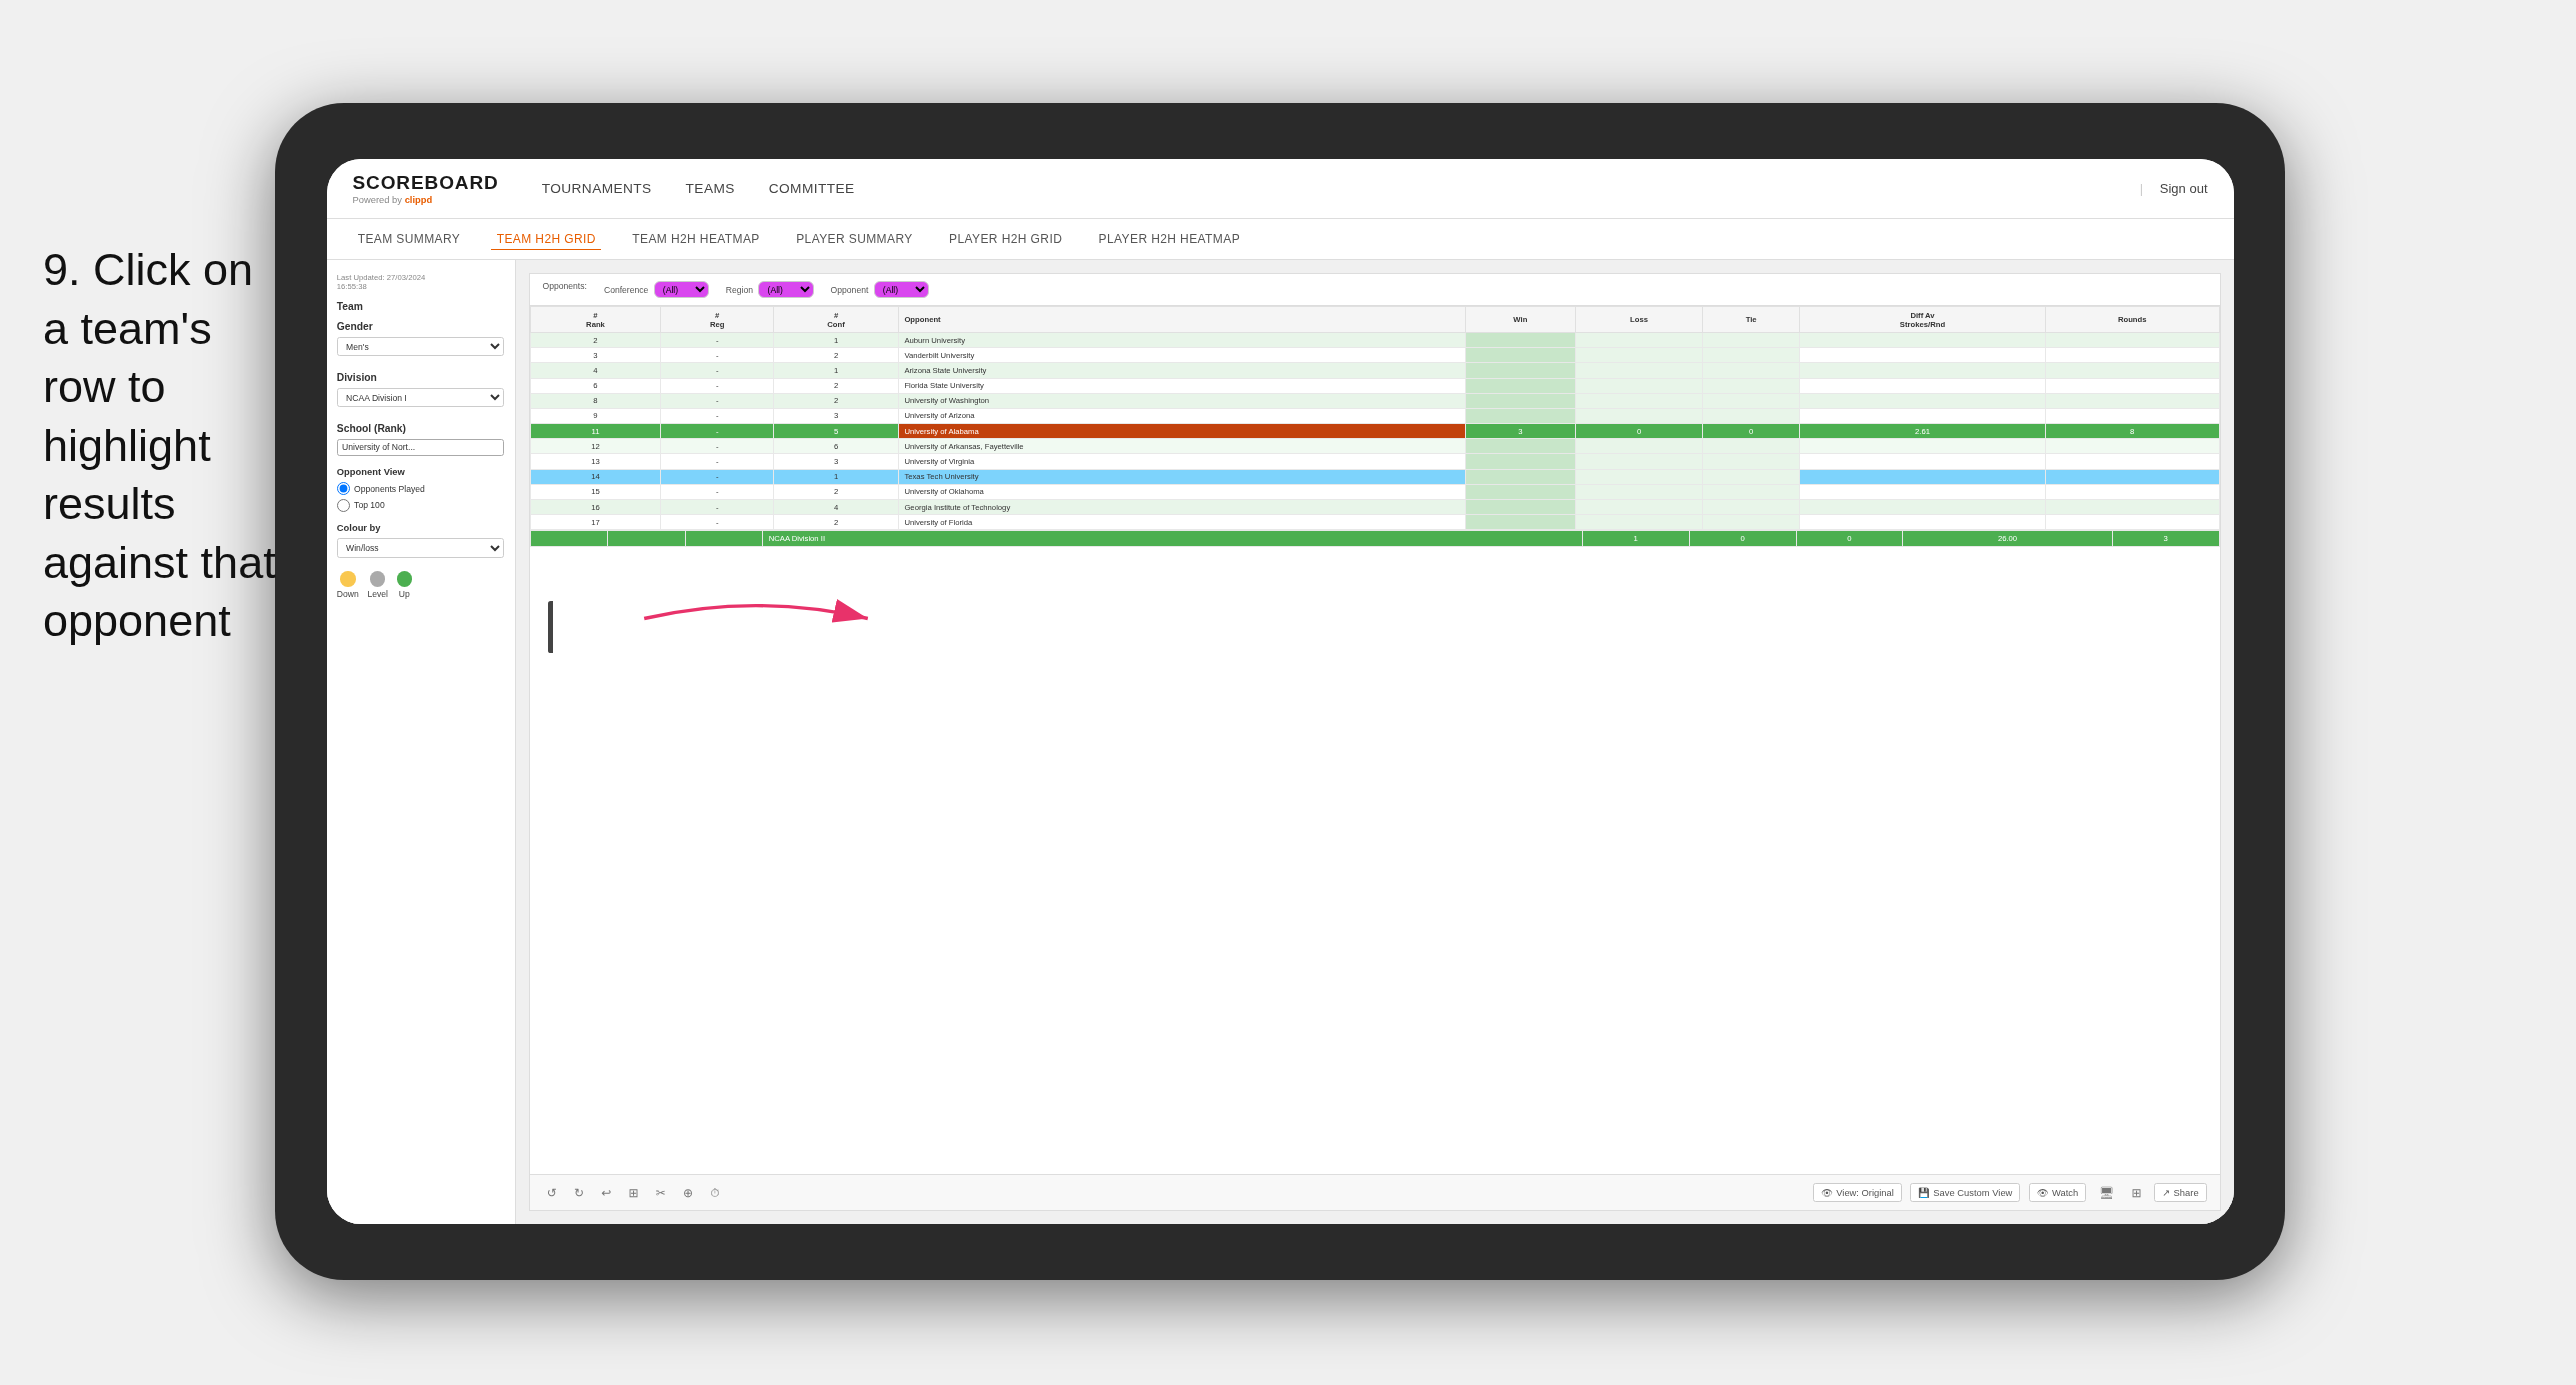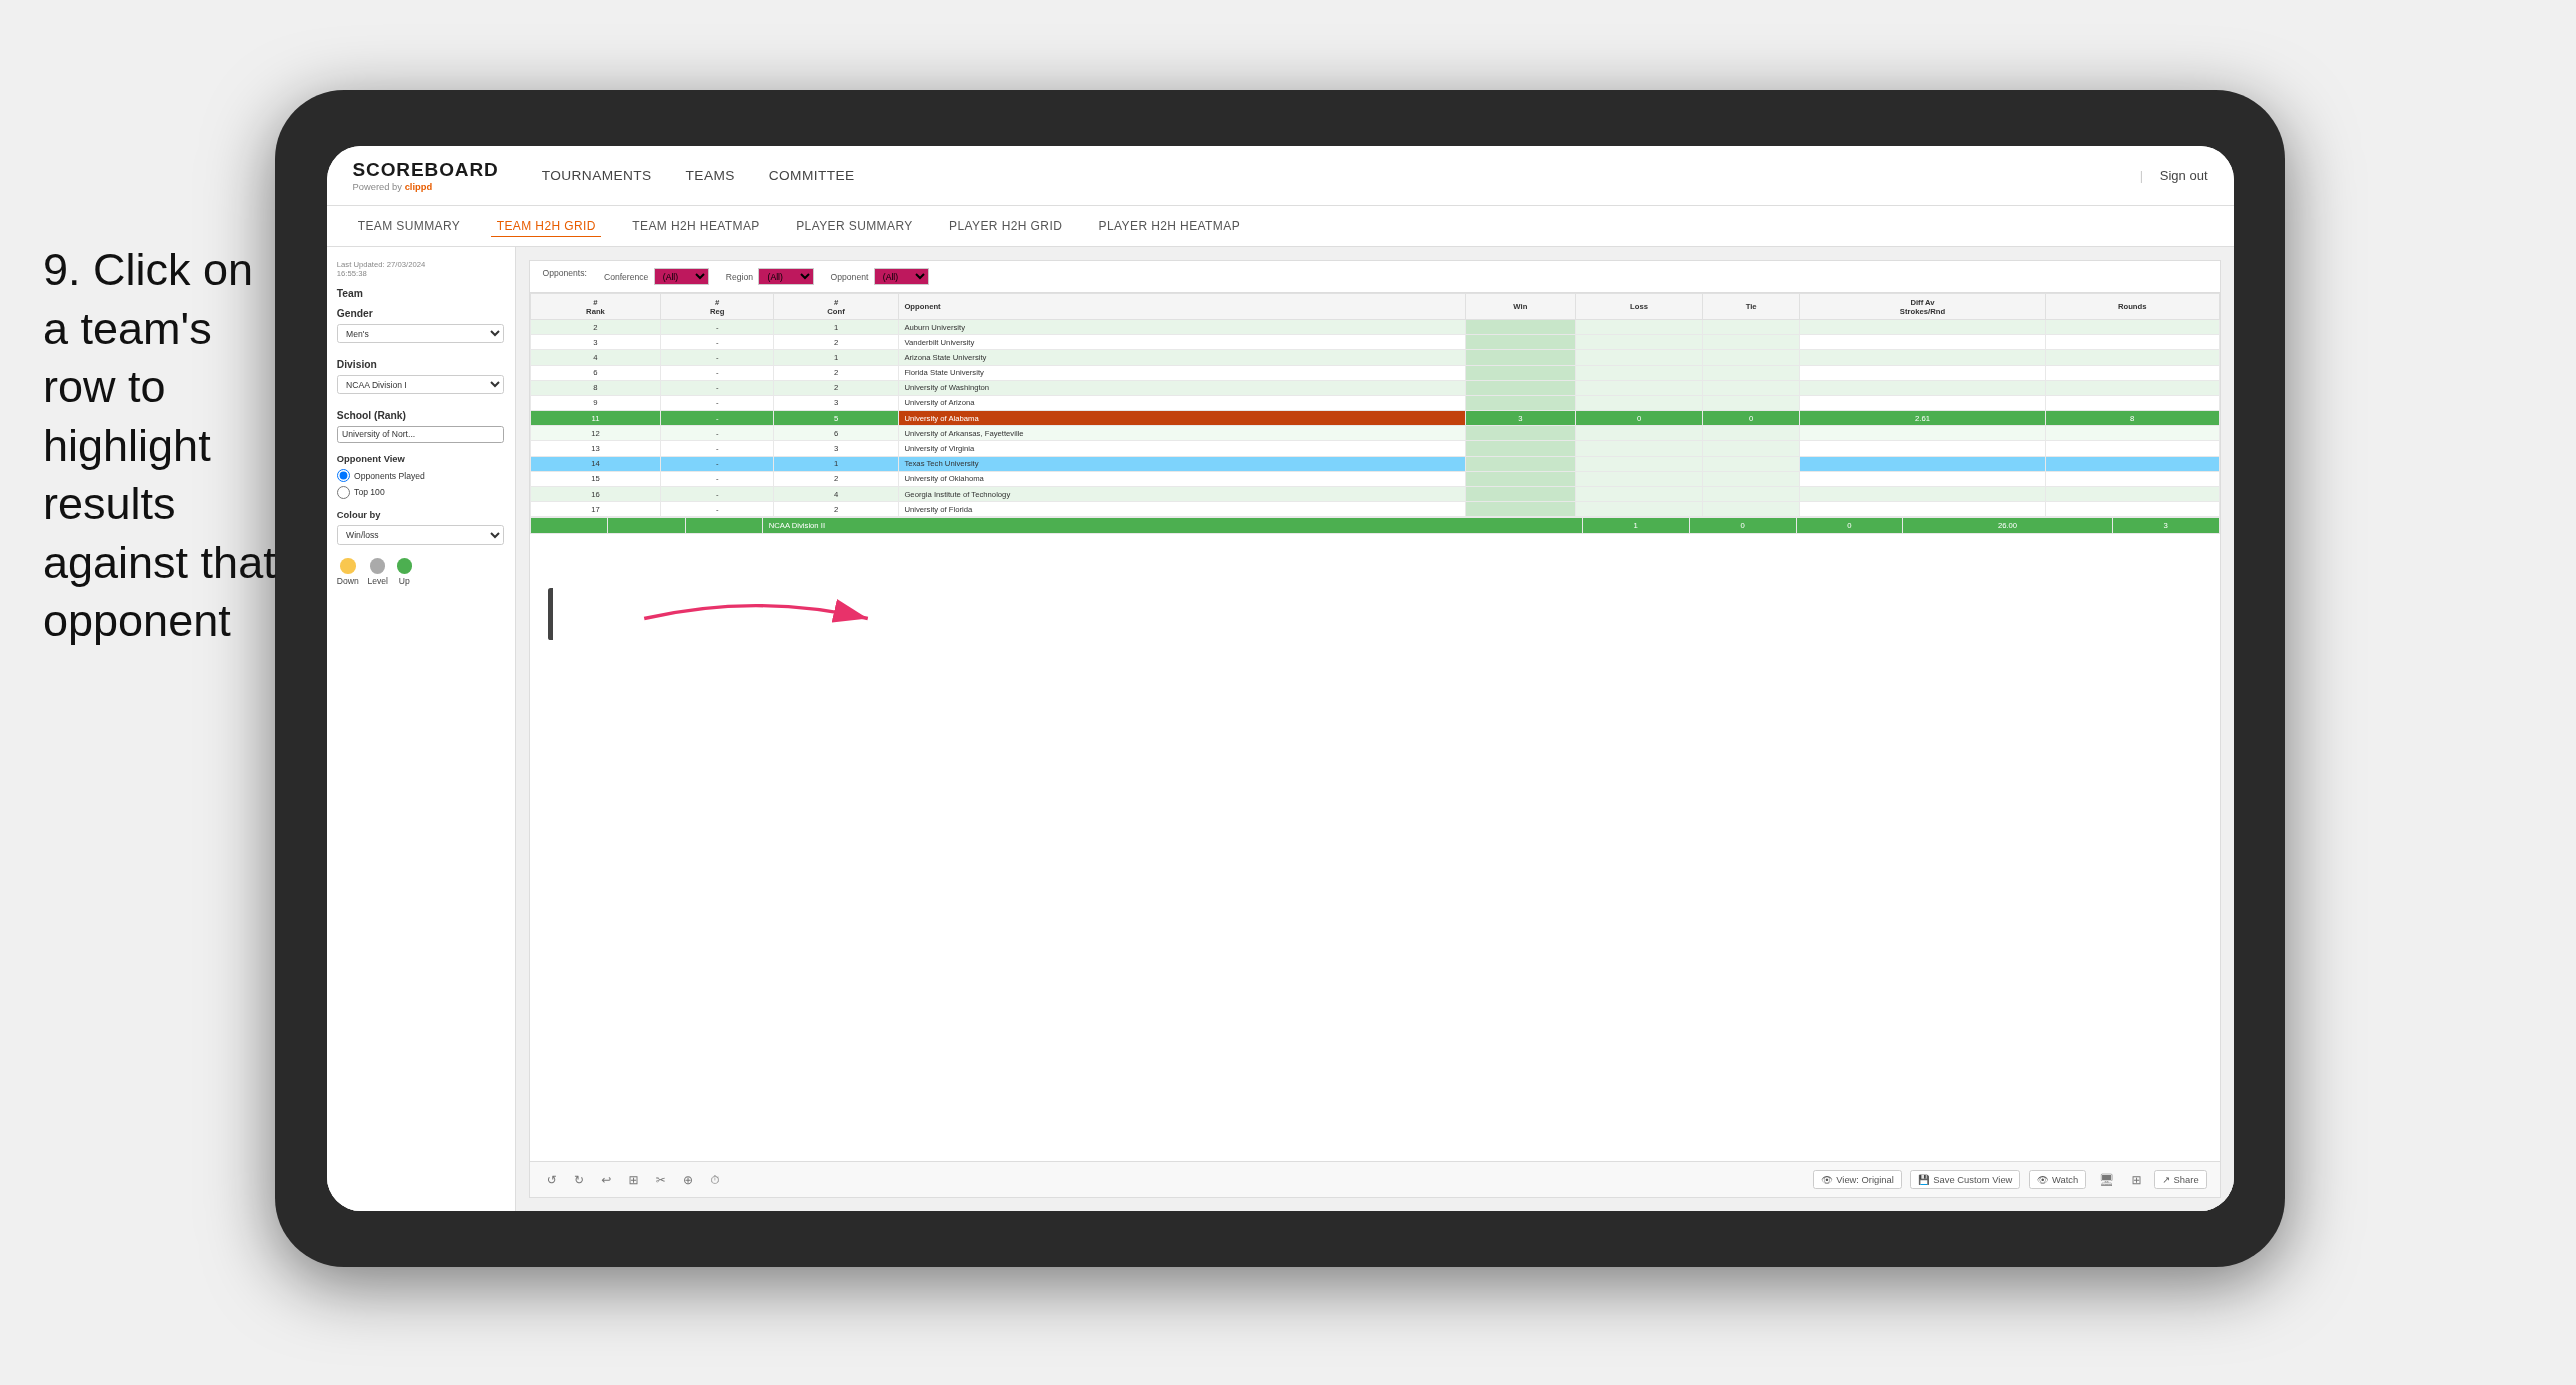--- a/index.html
+++ b/index.html
@@ -23,21 +23,21 @@
       font-size: 45px;
       font-weight: 400;
       line-height: 1.3;
       color: #111;
     }
 
     
     .tablet-shell {
       position: absolute;
       left: 275px;
-      top: 90px;
+      top: 103px;
       width: 2010px;
       height: 1177px;
       background: #2a2a2a;
       border-radius: 69px;
       box-shadow: 0 17px 69px rgba(0,0,0,0.5);
       display: flex;
       align-items: center;
       justify-content: center;
     }
 
@@ -290,22 +290,22 @@
 
     .filter-label {
       color: #555;
       font-size: 8.6px;
     }
 
     .filter-select {
       font-size: 8.6px;
       padding: 1.7px 13px 1.7px 4.3px;
       border: 0.9px solid #ccc;
-      border-radius: 0;
-      background: #be185d;
+      border-radius: 6px;
+      background: #d946ef;
     }
 
     .filter-opponents-label {
       font-size: 8.6px;
       color: #555;
     }
 
     
     .data-table {
       width: 100%;

